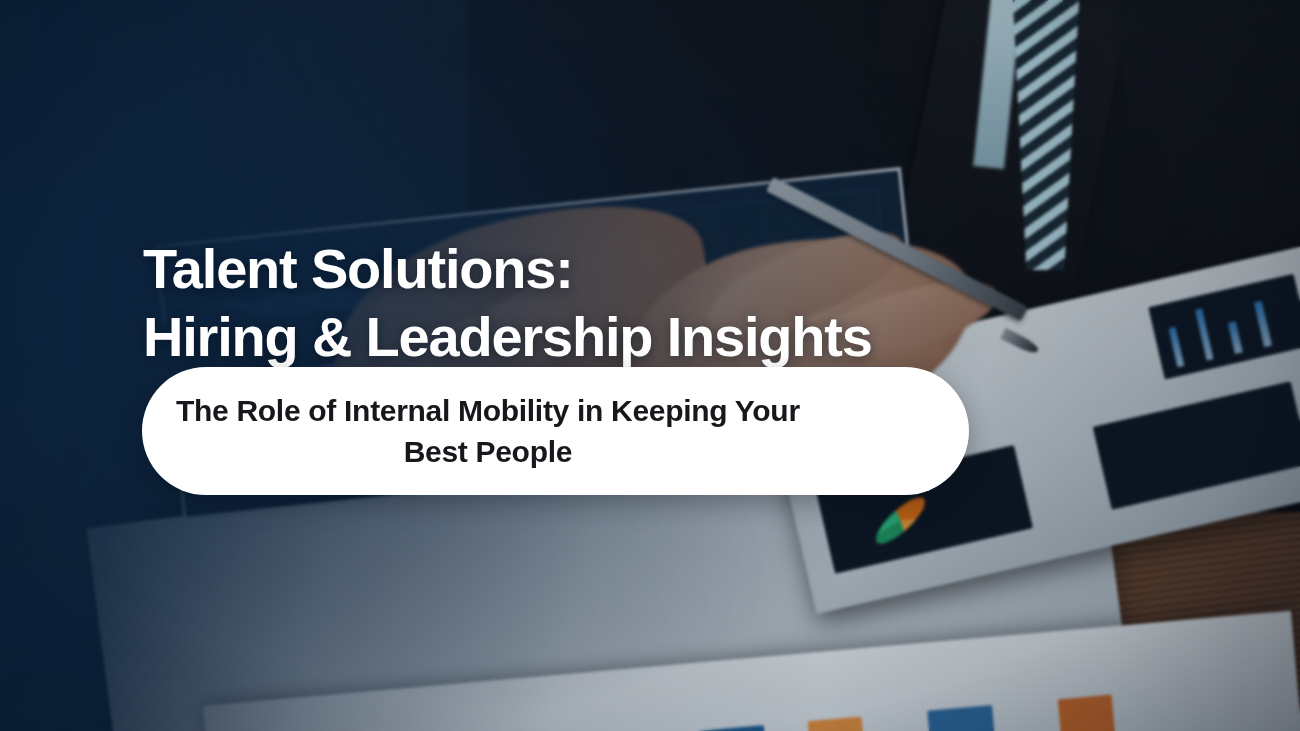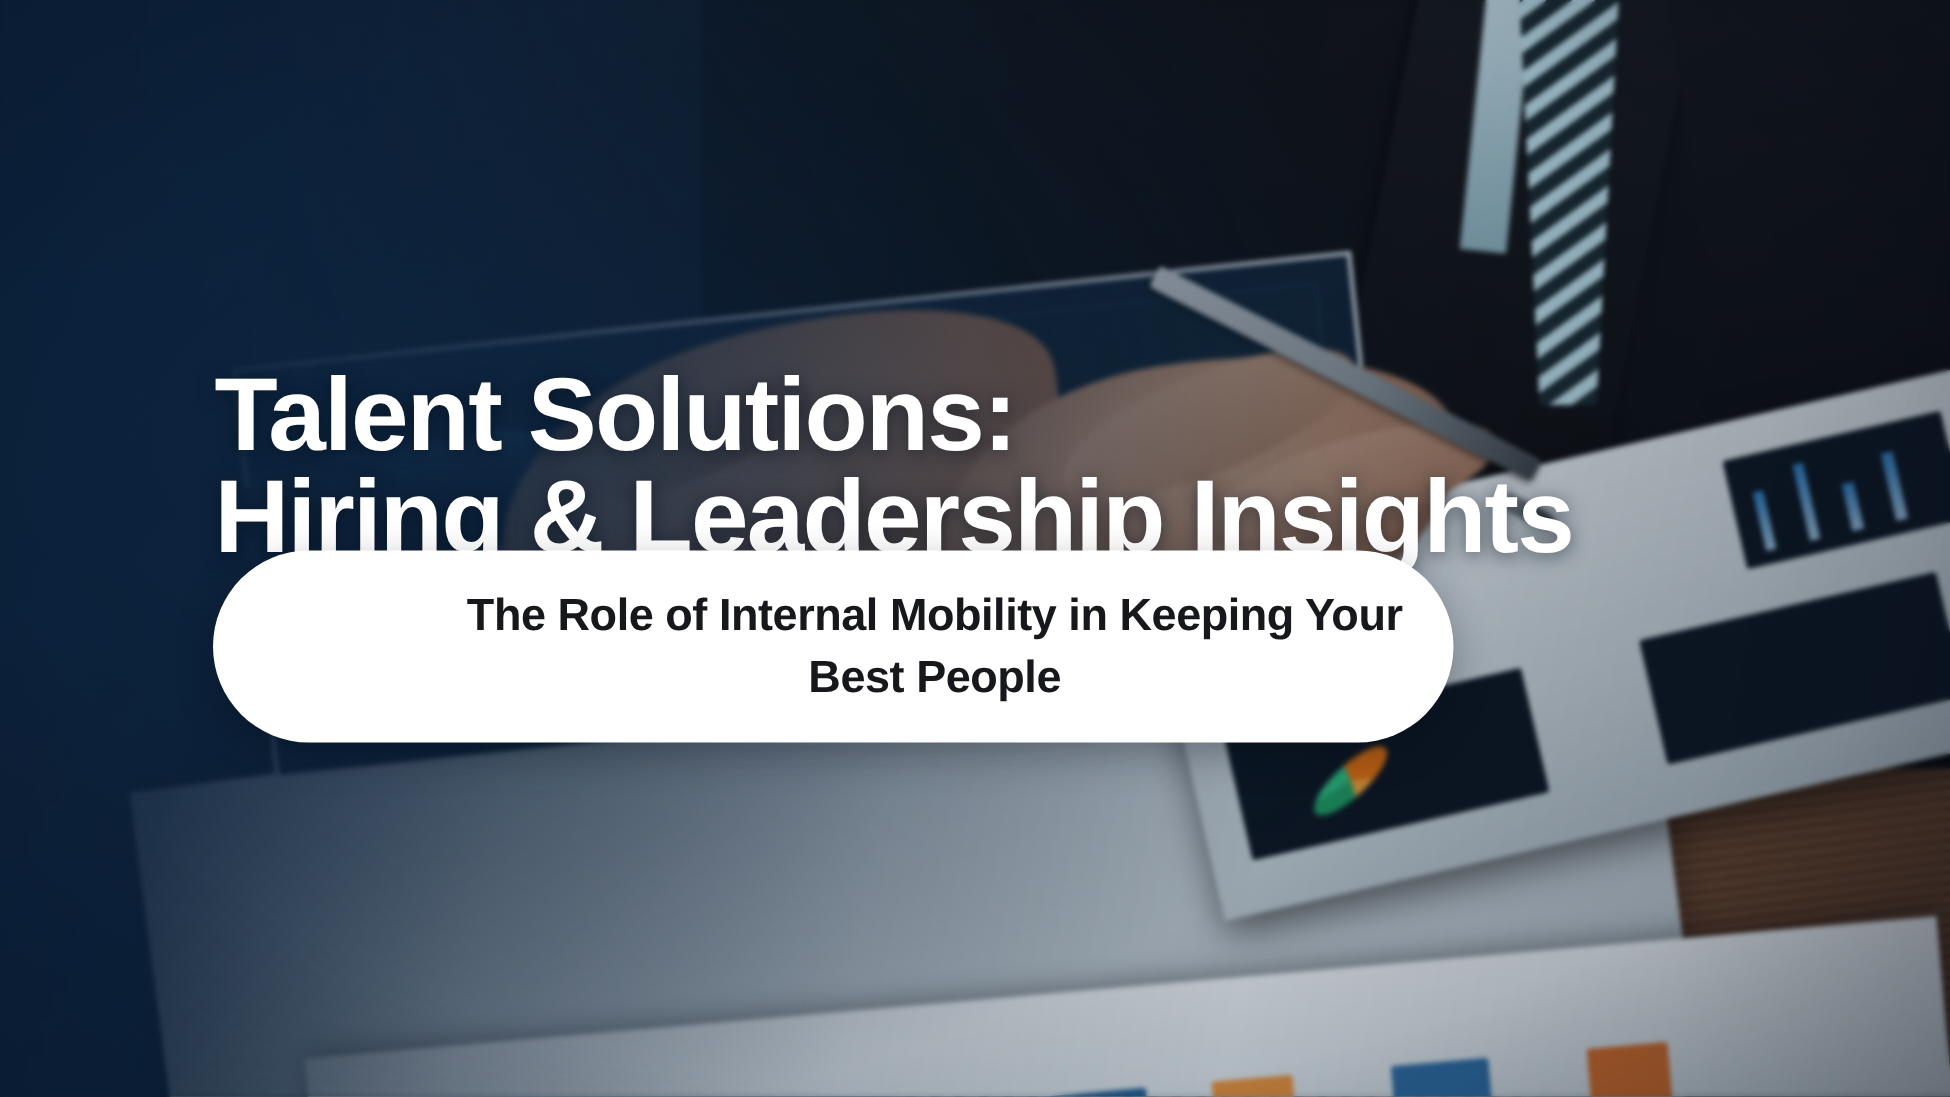--- a/index.html
+++ b/index.html
@@ -185,34 +185,34 @@
     background:radial-gradient(ellipse 92% 100% at 50% 48%,
       rgba(0,0,0,0) 52%, rgba(3,9,18,.40) 100%);
   }
 
   
   .content{position:absolute;inset:0;}
 
   .headline{
     position:absolute;left:143px;top:197px;width:1000px;
     color:#ffffff;
-    font-size:69px;
+    font-size:56px;
     font-weight:bold;
     line-height:68px;
     letter-spacing:-1.2px;
     text-shadow:0 2px 12px rgba(4,12,24,.55);
     white-space:pre-line;
   }
 
   .pill{
     position:absolute;left:142px;top:367px;
     width:827px;height:128px;
     background:#ffffff;
     border-radius:64px;
-    display:flex;align-items:center;justify-content:flex-end;
+    display:flex;align-items:center;justify-content:flex-start;
     box-shadow:0 8px 26px rgba(3,10,20,.30);
   }
   .pill-text{
     color:#16181c;
     font-size:30px;
     font-weight:bold;
     line-height:41px;
     letter-spacing:-.3px;
     text-align:center;
     padding:0 34px;

